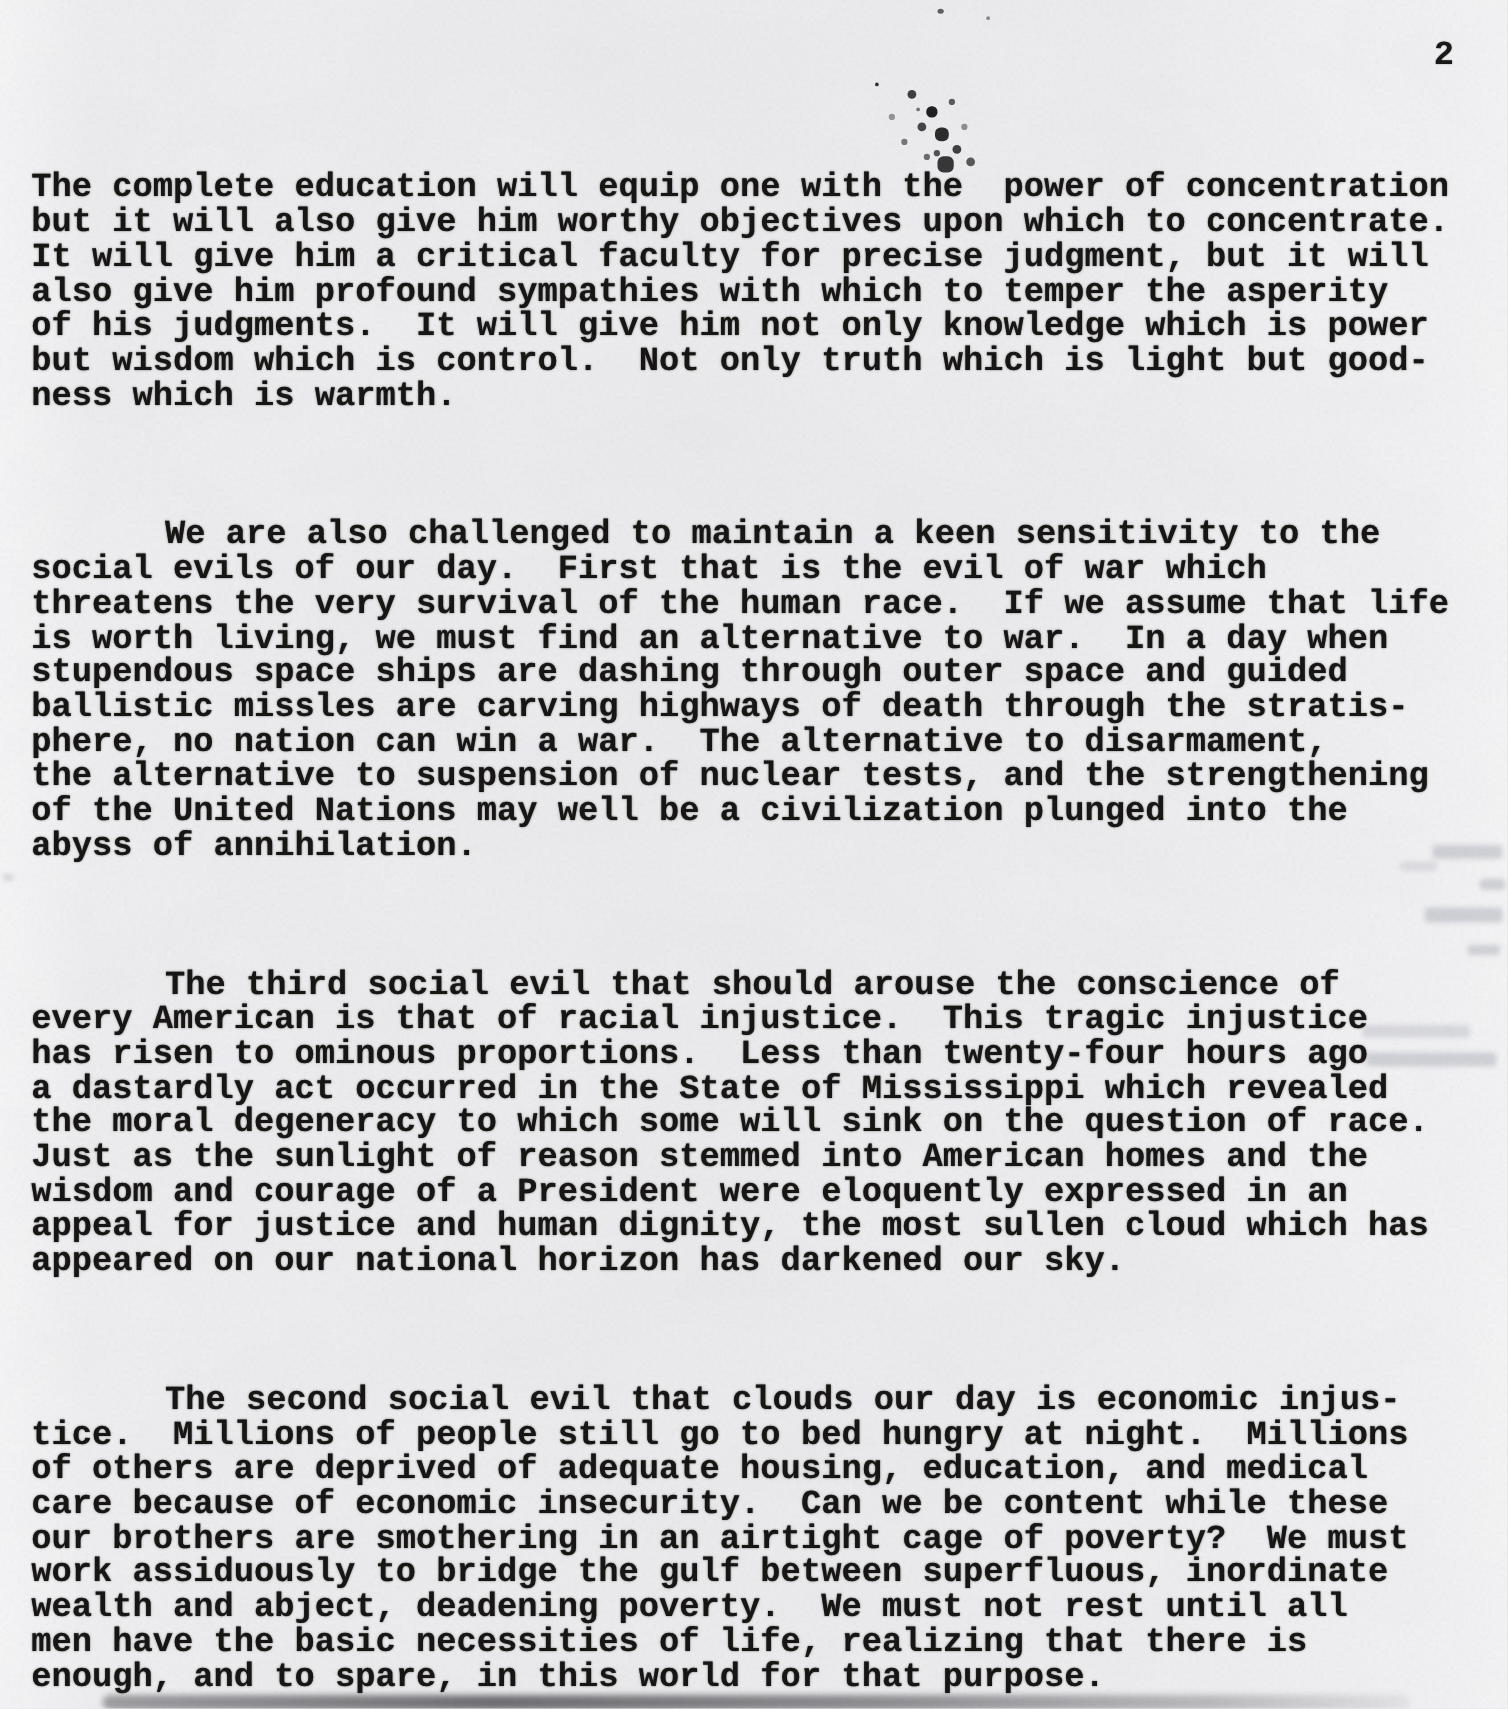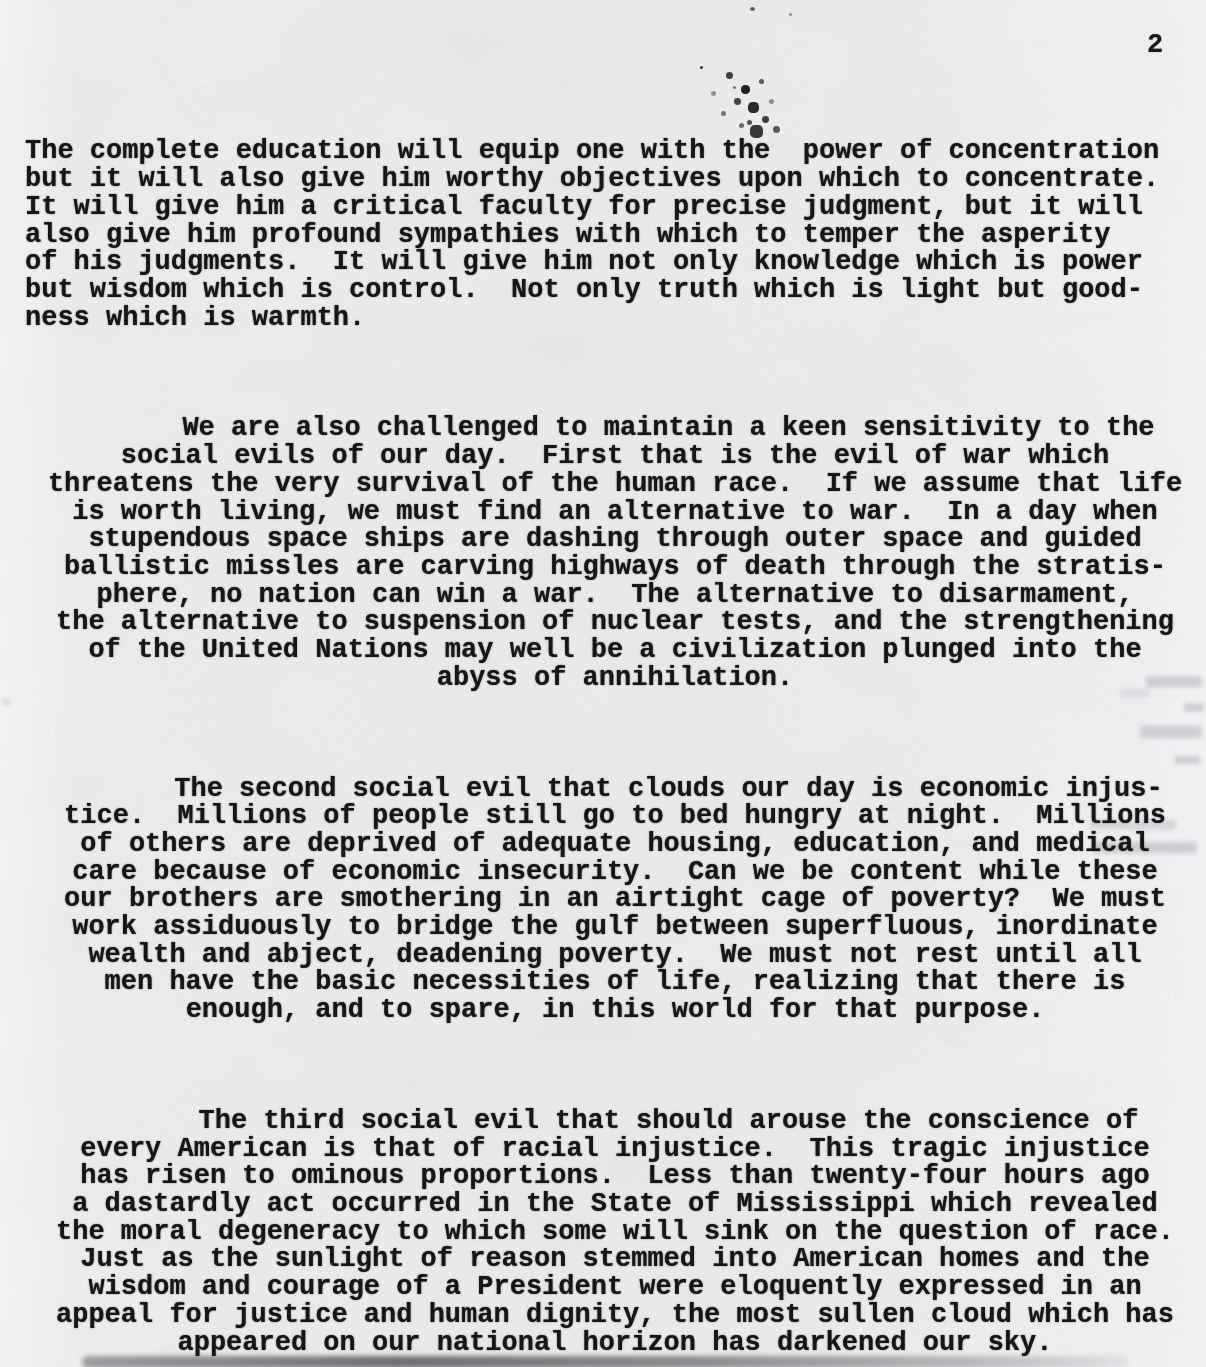--- a/index.html
+++ b/index.html
@@ -15,21 +15,21 @@
   .content{
     position:absolute;left:25px;top:83px;width:1180px;z-index:3;
     font-family:"Liberation Mono","DejaVu Sans Mono",monospace;
     font-weight:bold;
     font-size:27px;line-height:27.7px;
     color:#171614;
     text-shadow:0 0 1px rgba(10,10,10,.6),0 0 2.5px rgba(10,10,10,.22);
     white-space:pre;
   }
   .para{margin:0 0 27.7px 0;}
-  .para.indented{text-indent:107px;text-align:center;}
+  .para.indented{text-indent:107px;}
   .page-number{
     position:absolute;left:1147px;top:30px;z-index:3;
     font-family:"Liberation Mono","DejaVu Sans Mono",monospace;
     font-weight:bold;font-size:27px;color:#1a1918;
     text-shadow:0 0 1px rgba(10,10,10,.6);
   }
   .splatter{
     position:absolute;left:700px;top:66px;width:3px;height:3px;z-index:4;
     border-radius:50%;background:rgba(15,15,15,.85);filter:blur(.4px);
     box-shadow:
@@ -111,38 +111,38 @@
     <div class="para indented">We are also challenged to maintain a keen sensitivity to the
 social evils of our day.  First that is the evil of war which
 threatens the very survival of the human race.  If we assume that life
 is worth living, we must find an alternative to war.  In a day when
 stupendous space ships are dashing through outer space and guided
 ballistic missles are carving highways of death through the stratis-
 phere, no nation can win a war.  The alternative to disarmament,
 the alternative to suspension of nuclear tests, and the strengthening
 of the United Nations may well be a civilization plunged into the
 abyss of annihilation.</div>
+    <div class="para indented">The third social evil that should arouse the conscience of
+every American is that of racial injustice.  This tragic injustice
+has risen to ominous proportions.  Less than twenty-four hours ago
+a dastardly act occurred in the State of Mississippi which revealed
+the moral degeneracy to which some will sink on the question of race.
+Just as the sunlight of reason stemmed into American homes and the
+wisdom and courage of a President were eloquently expressed in an
+appeal for justice and human dignity, the most sullen cloud which has
+appeared on our national horizon has darkened our sky.</div>
     <div class="para indented">The second social evil that clouds our day is economic injus-
 tice.  Millions of people still go to bed hungry at night.  Millions
 of others are deprived of adequate housing, education, and medical
 care because of economic insecurity.  Can we be content while these
 our brothers are smothering in an airtight cage of poverty?  We must
 work assiduously to bridge the gulf between superfluous, inordinate
 wealth and abject, deadening poverty.  We must not rest until all
 men have the basic necessities of life, realizing that there is
 enough, and to spare, in this world for that purpose.</div>
-    <div class="para indented">The third social evil that should arouse the conscience of
-every American is that of racial injustice.  This tragic injustice
-has risen to ominous proportions.  Less than twenty-four hours ago
-a dastardly act occurred in the State of Mississippi which revealed
-the moral degeneracy to which some will sink on the question of race.
-Just as the sunlight of reason stemmed into American homes and the
-wisdom and courage of a President were eloquently expressed in an
-appeal for justice and human dignity, the most sullen cloud which has
-appeared on our national horizon has darkened our sky.</div>
     
   </div>
 
   <div class="splatter"></div>
   <div class="speck s1"></div>
   <div class="speck s2"></div>
 
   <div class="ghost g1"></div>
   <div class="ghost g2"></div>
   <div class="ghost g3"></div>

